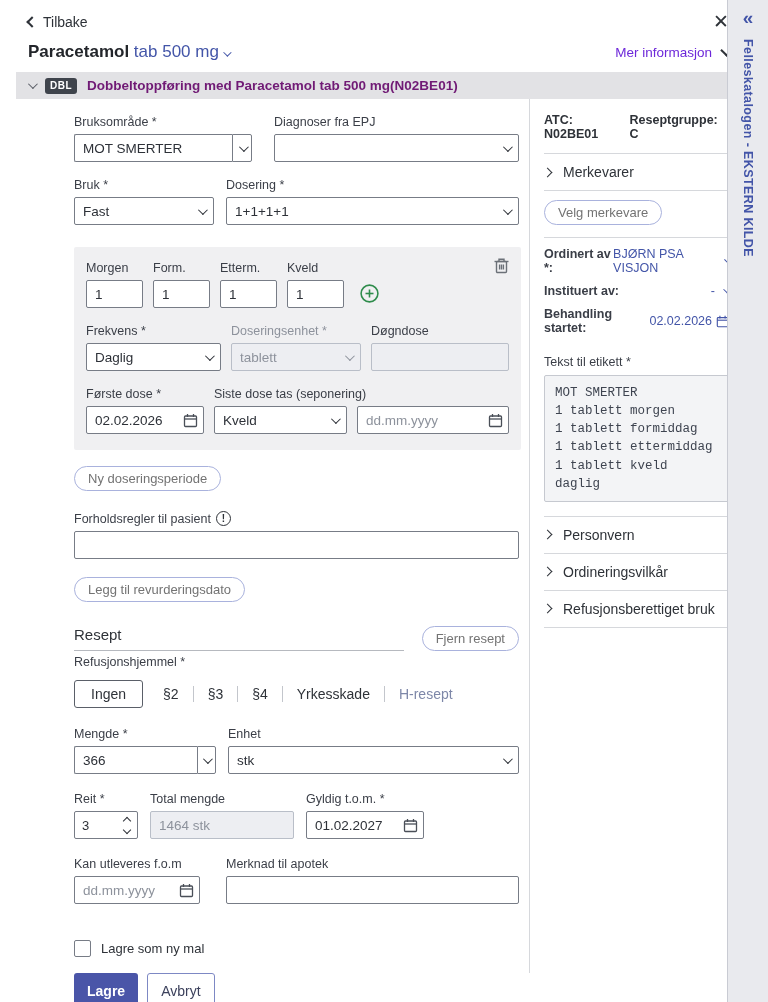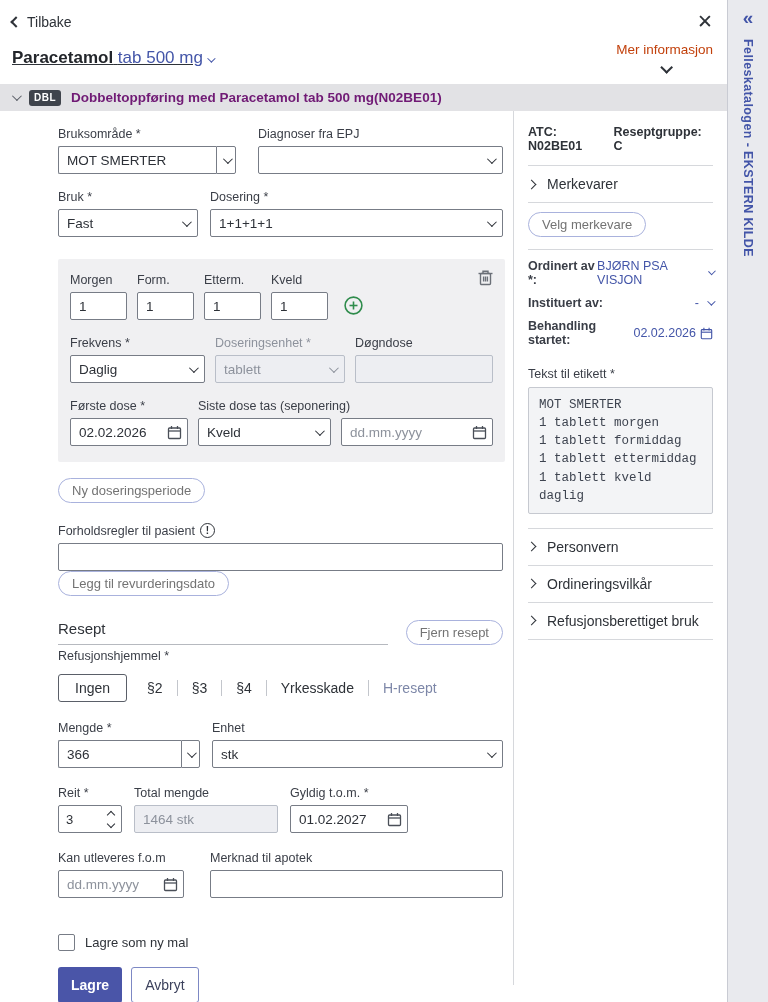--- a/index.html
+++ b/index.html
@@ -1,31 +1,31 @@
 <!DOCTYPE html>
 <html><head>
 <meta charset="utf-8">
 <style>
   * { margin:0; padding:0; box-sizing:border-box; }
   html,body { width:768px; height:1002px; }
   body { font-family:"Liberation Sans", sans-serif; background:#fff; color:#2e3238; font-size:13px; position:relative; overflow:hidden; }
 
-  .main { position:absolute; left:0; top:0; width:727px; height:1002px; background:#fff; }
+  .main { position:absolute; left:16px; top:0; width:727px; height:1002px; background:#fff; }
 
   
   .back-row { display:flex; justify-content:space-between; align-items:center; padding:12px 14px 0 12px; }
   .back-link { display:flex; align-items:center; gap:7px; font-size:14px; color:#2e3238; cursor:pointer; }
   .chev-left { width:8px; height:8px; border-left:2px solid #2e3238; border-bottom:2px solid #2e3238; transform:rotate(45deg); }
   .close-x { font-size:19px; line-height:1; color:#2e3238; cursor:pointer; font-weight:400; }
   .title-row { display:flex; justify-content:space-between; align-items:center; padding:11px 14px 0 12px; }
-  .title-left { font-size:17px;text-decoration:underline; }
+  .title-left { font-size:17px; }
   .title-name { font-weight:700; color:#23262b; }
   .title-suffix { color:#4355a8; font-weight:400; }
   .chev-sm { display:inline-block; width:6px; height:6px; border-right:1.5px solid #4355a8; border-bottom:1.5px solid #4355a8; transform:rotate(45deg) translateY(-2px); margin-left:4px; }
-  .more-info { display:flex; align-items:center; gap:8px; font-size:13.5px; color:#c2410c; cursor:pointer;flex-direction:column; }
+  .more-info { display:flex; align-items:center; gap:8px; font-size:13.5px; color:#6d28d9; cursor:pointer; }
   .chev-bold { width:9px; height:9px; border-right:2.5px solid #2e3238; border-bottom:2.5px solid #2e3238; transform:rotate(45deg) translateY(-3px); }
 
   
   .banner { margin-top:10px; height:27px; background:#e2e2e5; display:flex; align-items:center; gap:10px; padding:0 12px; }
   .banner-caret { width:7px; height:7px; border-right:1.6px solid #5a5e66; border-bottom:1.6px solid #5a5e66; transform:rotate(45deg) translateY(-2px); }
   .dbl-badge { background:#3f444c; color:#fff; font-size:10px; font-weight:700; letter-spacing:.5px; padding:3px 5px; border-radius:3px; line-height:1; }
   .banner-text { font-size:13.5px; font-weight:700; color:#701a75; }
 
   
   .content { display:flex; height:874px;padding-left:48px; }
@@ -287,21 +287,21 @@
       </div>
 
       <div style="margin-top:20px;">
         <div class="lbl">
           <span>Forholdsregler til pasient</span>
           <span class="info-ic">!</span>
         </div>
         <input class="txt" value="" style="">
       </div>
 
-      <div style="">
+      <div style="margin-top:18px;">
         <span class="pill">Legg til revurderingsdato</span>
       </div>
 
       <div class="resept-row">
         <div class="resept-head">Resept</div>
         <span class="pill">Fjern resept</span>
       </div>
 
       <div style="margin-top:4px;">
         <div class="lbl">Refusjonshjemmel *</div>

